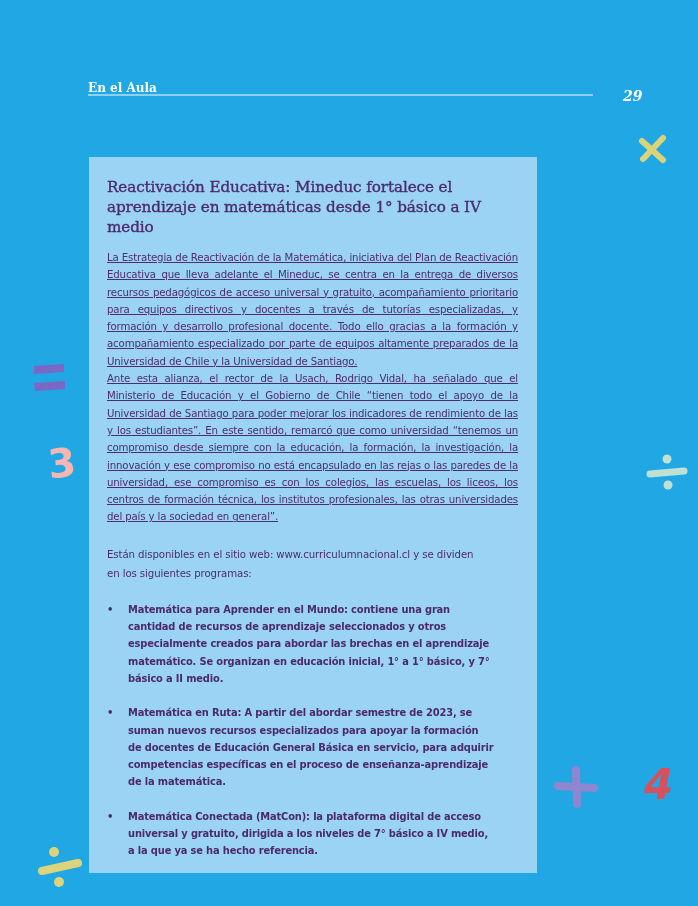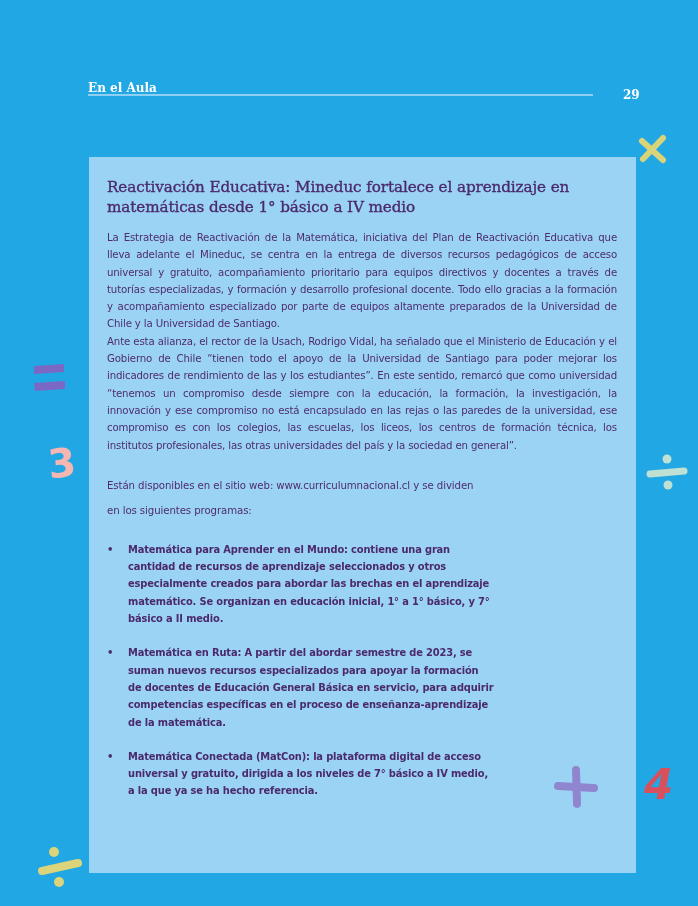--- a/index.html
+++ b/index.html
@@ -14,45 +14,45 @@
       color: #ffffff; font-family: "DejaVu Serif", serif;
       font-weight: bold; font-size: 12px;
     }
     .header-rule {
       position: absolute; left: 88px; top: 94px; width: 505px; height: 2px;
       background: #8fd0f2;
     }
     .page-number {
       position: absolute; left: 623px; top: 88px;
       color: #ffffff; font-family: "DejaVu Serif", serif;
-      font-weight: bold; font-size: 12px;
+      font-weight: bold; font-size: 14px; font-style: italic;
     }
     .card {
-      position: absolute; left: 89px; top: 157px; width: 547px; height: 716px;
+      position: absolute; left: 89px; top: 157px; width: 448px; height: 716px;
       background: #9bd3f5;
       box-sizing: border-box;
       padding: 20px 19px 0 18px;
       color: #4b2a6c;
     }
     .article-title {
       margin: 0; font-family: "DejaVu Serif", serif;
       font-size: 15.2px; line-height: 20px; font-weight: normal;
       color: #4b2a6c; letter-spacing: -0.1px;
       -webkit-text-stroke: 0.35px #4b2a6c;
     }
     .para {
       margin: 12px 0 0 0; font-size: 10.2px; line-height: 17.3px;
-      text-align: justify; color: #4e2c6e; letter-spacing: -0.15px;
+      text-align: justify; color: #4e2c6e; letter-spacing: -0.15px; text-decoration: underline;
     }
     .para + .para { margin-top: 0; }
     .section-heading {
       margin: 30px 0 0 0; font-size: 12px; font-weight: bold; color: #4b2a6c;
     }
     .intro {
-      margin: 19px 0 0 0; width: 370px; font-size: 10.2px; line-height: 25px;
+      margin: 19px 0 0 0; width: 370px; font-size: 10.2px; line-height: 19px;
       color: #4e2c6e; letter-spacing: -0.1px;
     }
     ul.programs {
       list-style: none; margin: 18px 0 0 0; padding: 0; width: 388px;
     }
     ul.programs li {
       position: relative; padding-left: 21px; font-size: 9.9px; line-height: 17.3px;
       font-weight: bold; color: #4b2a6c; margin-bottom: 17px; letter-spacing: -0.15px;
     }
     ul.programs li .bullet {

